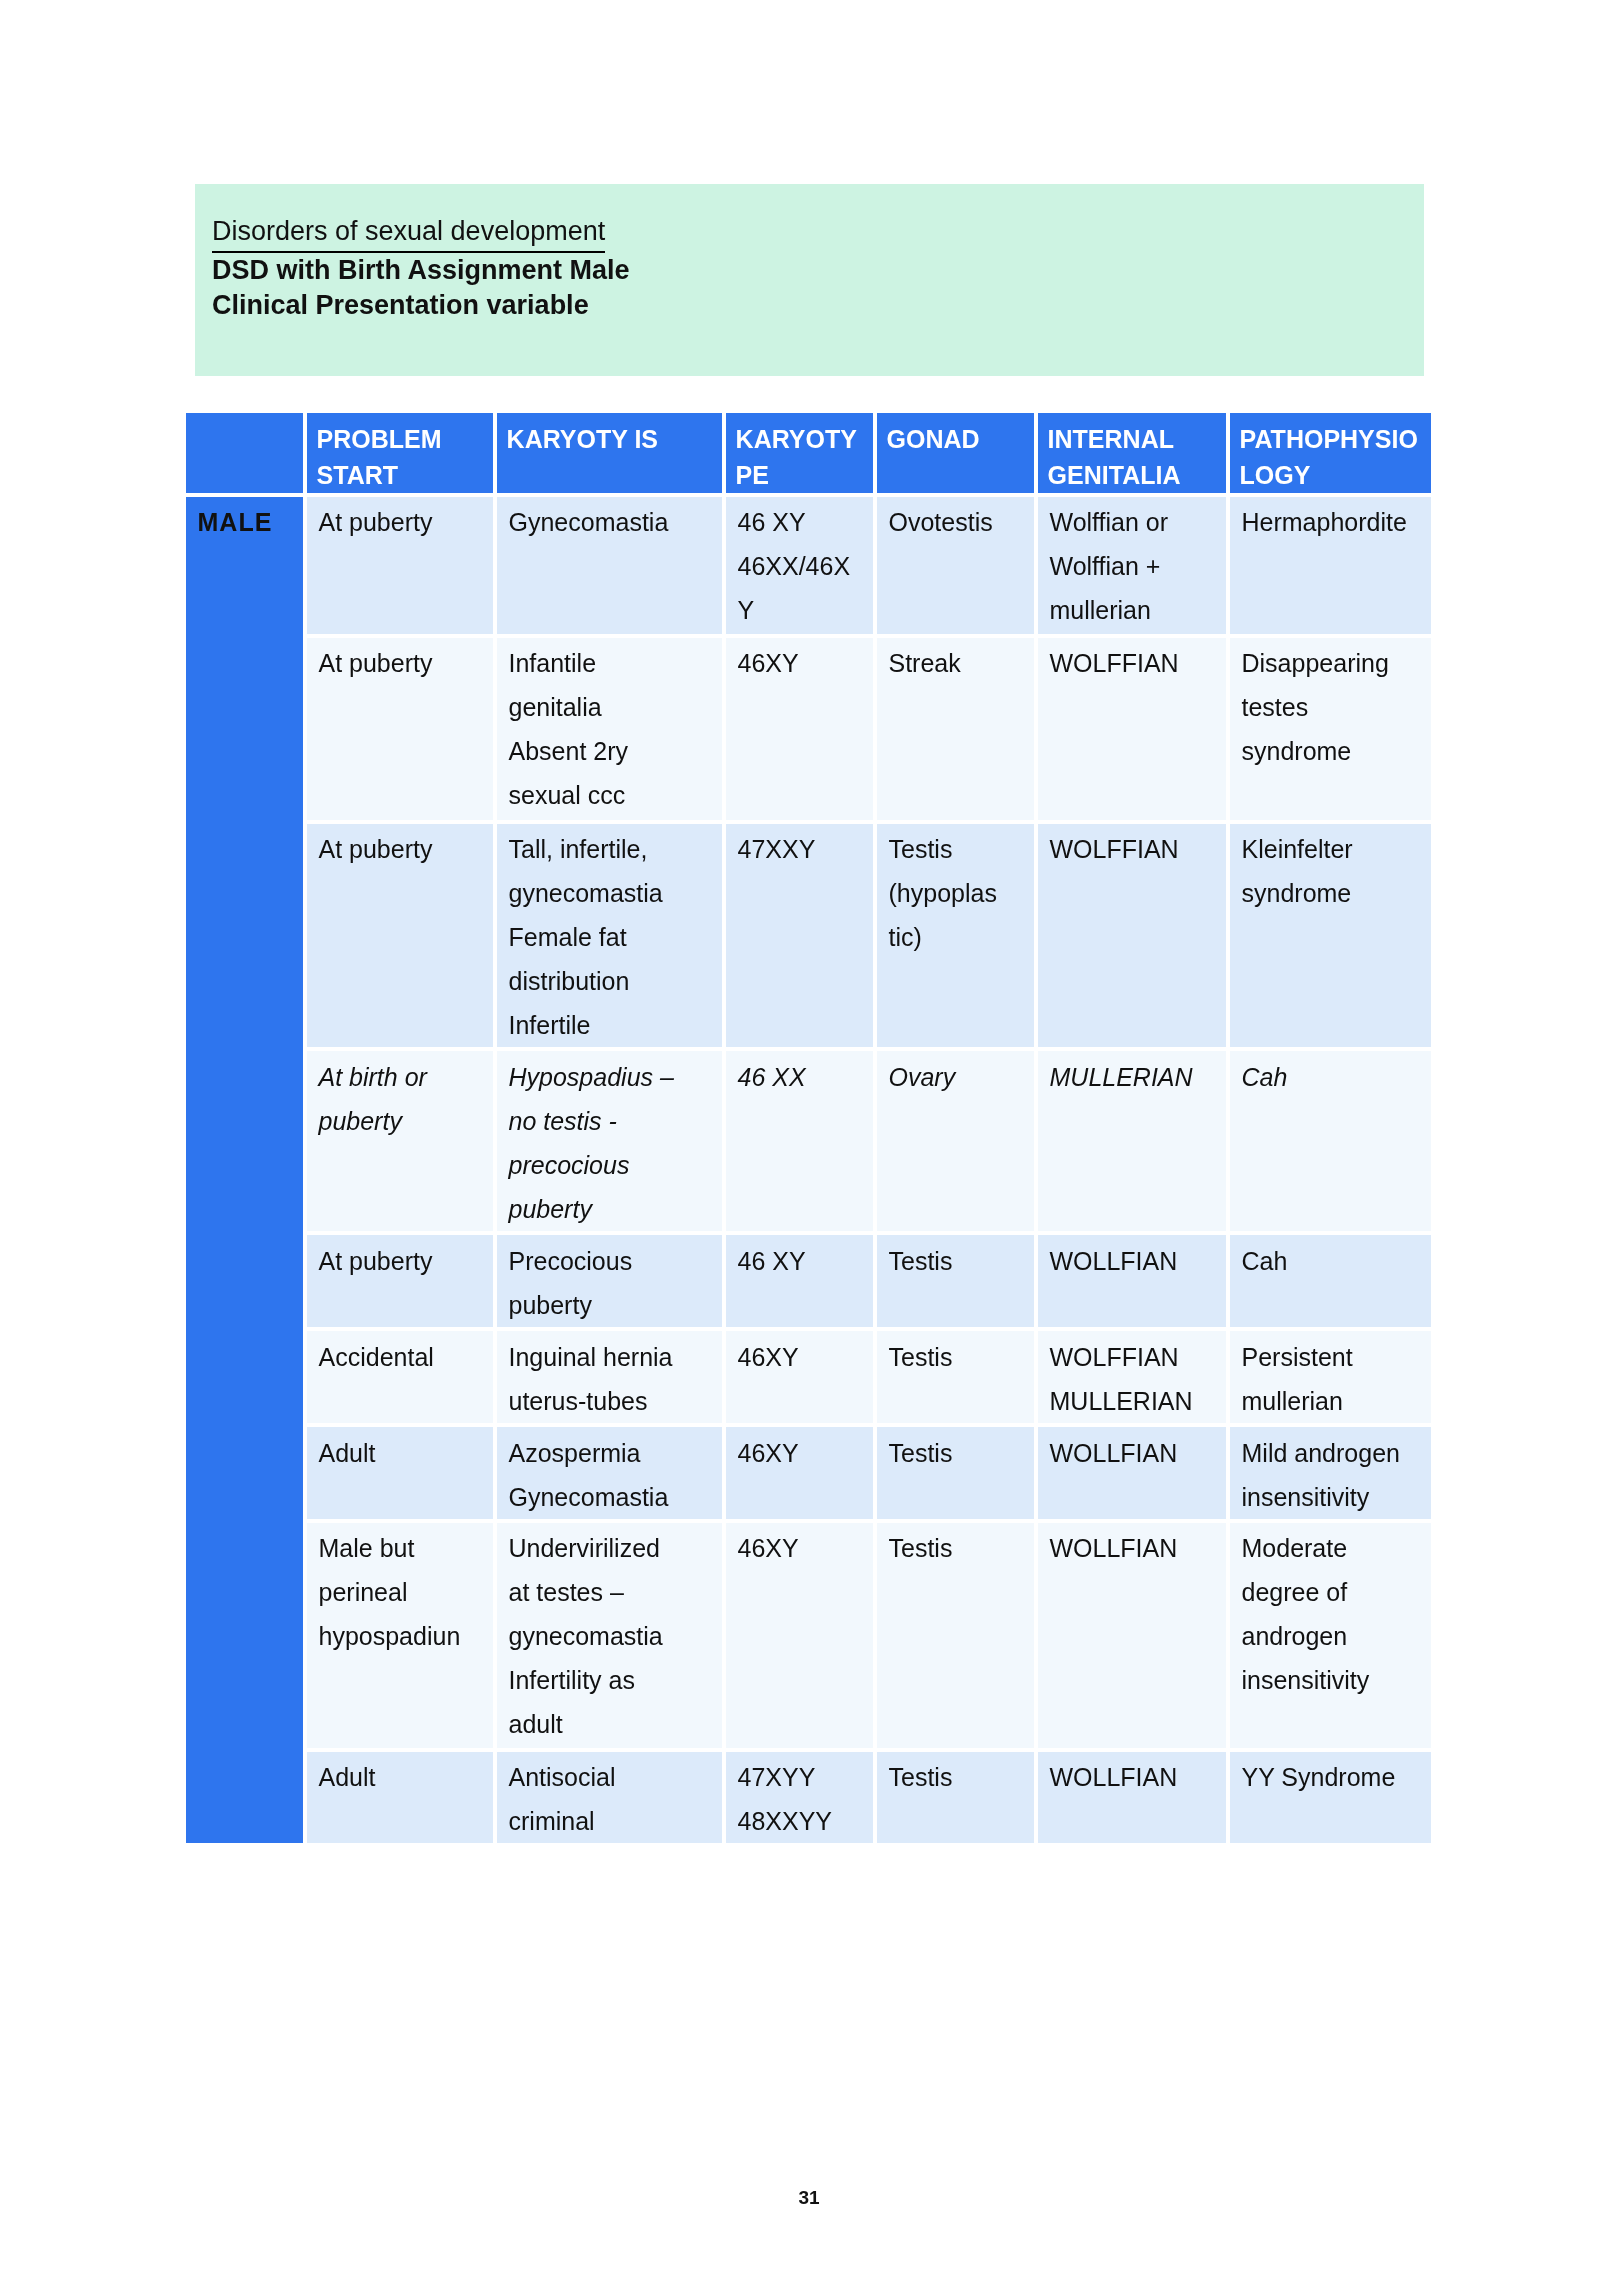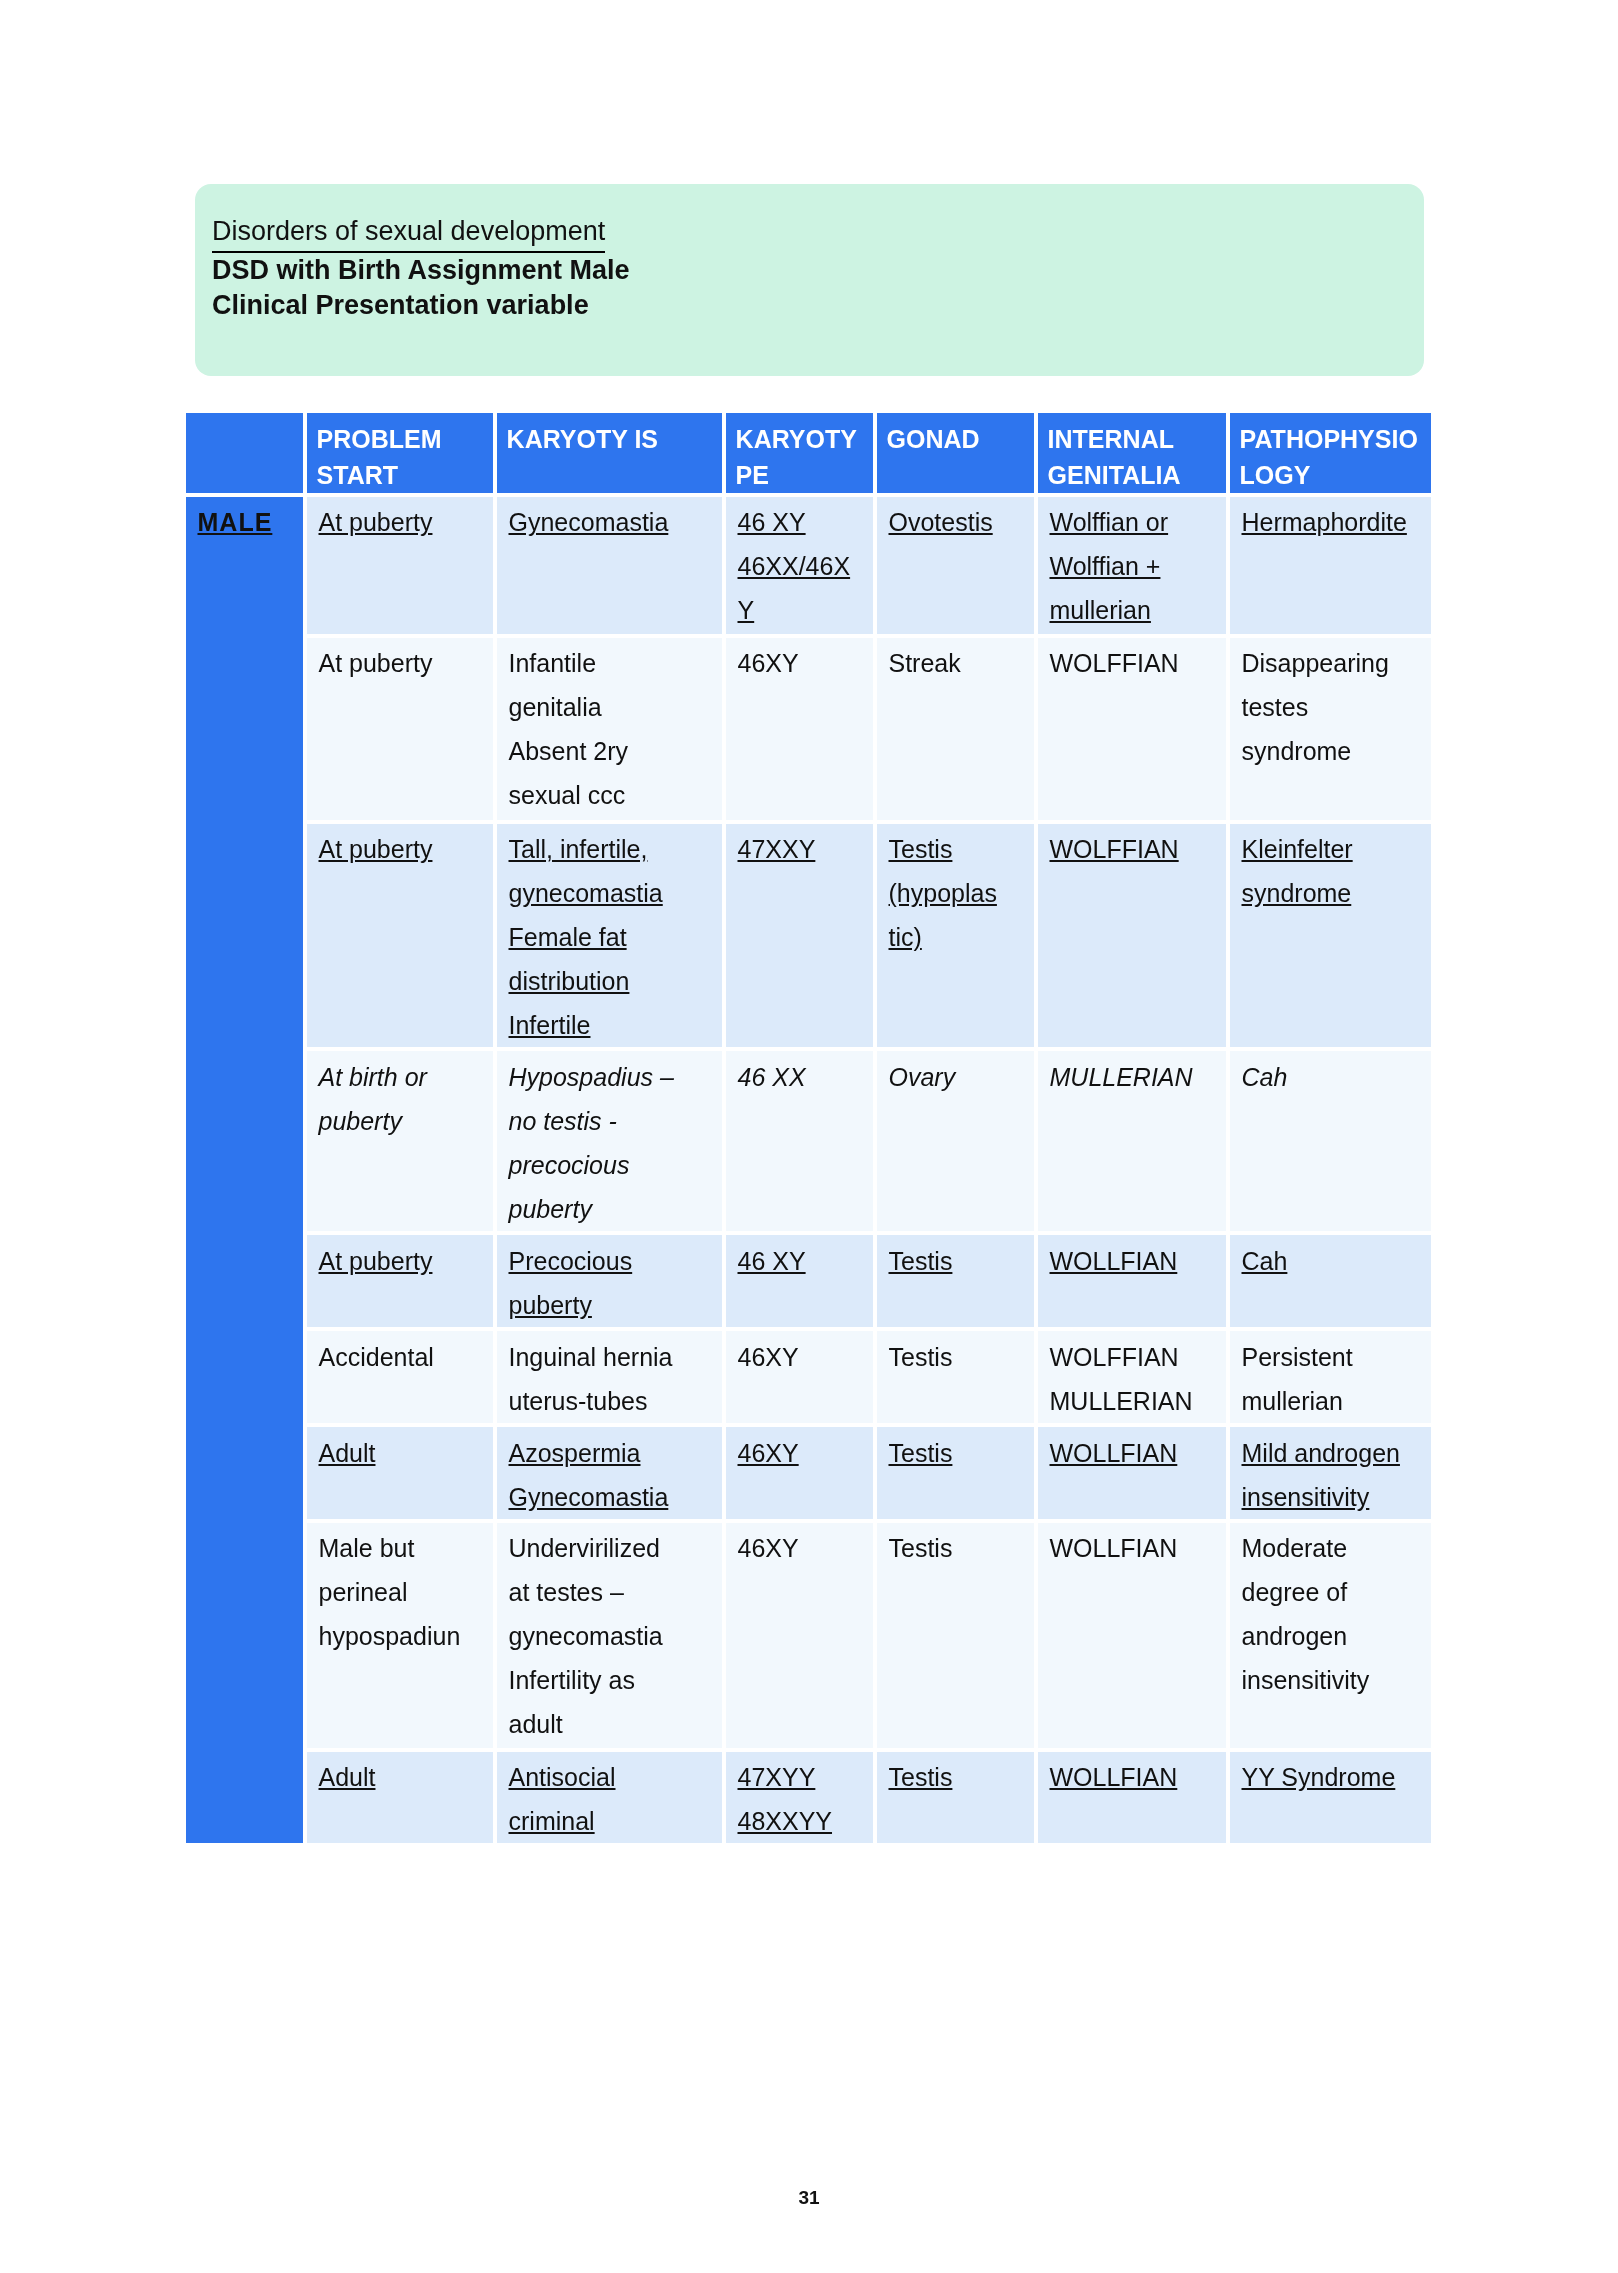--- a/index.html
+++ b/index.html
@@ -12,21 +12,20 @@
     color:#111;
     overflow:hidden;
   }
   .green-box{
     position:absolute;
     left:195px; top:184px;
     width:1229px; height:192px;
     background:var(--green,#cdf3e2);
     box-sizing:border-box;
     padding:32.5px 0 0 17px;
-    border-radius:16px;
   }
   .doc-title{
     display:inline-block;
     font-size:27px;
     font-weight:400;
     color:#111;
     border-bottom:2.9px solid #000;
     padding-bottom:4.8px;
     line-height:1.1;
   }
@@ -72,21 +71,21 @@
   td.male-cell{
     background:var(--blue,#2e75ee);
     color:#ffffff;
     font-weight:700;
     font-size:26px;
     text-align:center;
     vertical-align:middle;
     padding:0;
     letter-spacing:1px;
   }
-  tbody tr.alt td{background:var(--rowblue,#dceafa);text-decoration:underline;}
+  tbody tr.alt td{background:var(--rowblue,#dceafa);}
   tbody tr.plain td{background:var(--rowlight,#f2f8fd);}
   tbody tr.alt td.male-cell, tbody tr.plain td.male-cell{background:var(--blue,#2e75ee);}
   tbody tr:nth-child(1){height:141px;}
   tbody tr:nth-child(2){height:186px;}
   tbody tr:nth-child(3){height:225px;}
   tbody tr:nth-child(4){height:182px;font-style:italic;}
   tbody tr:nth-child(5){height:91px;}
   tbody tr:nth-child(6){height:91px;}
   tbody tr:nth-child(7){height:91px;}
   tbody tr:nth-child(8){height:229px;}

